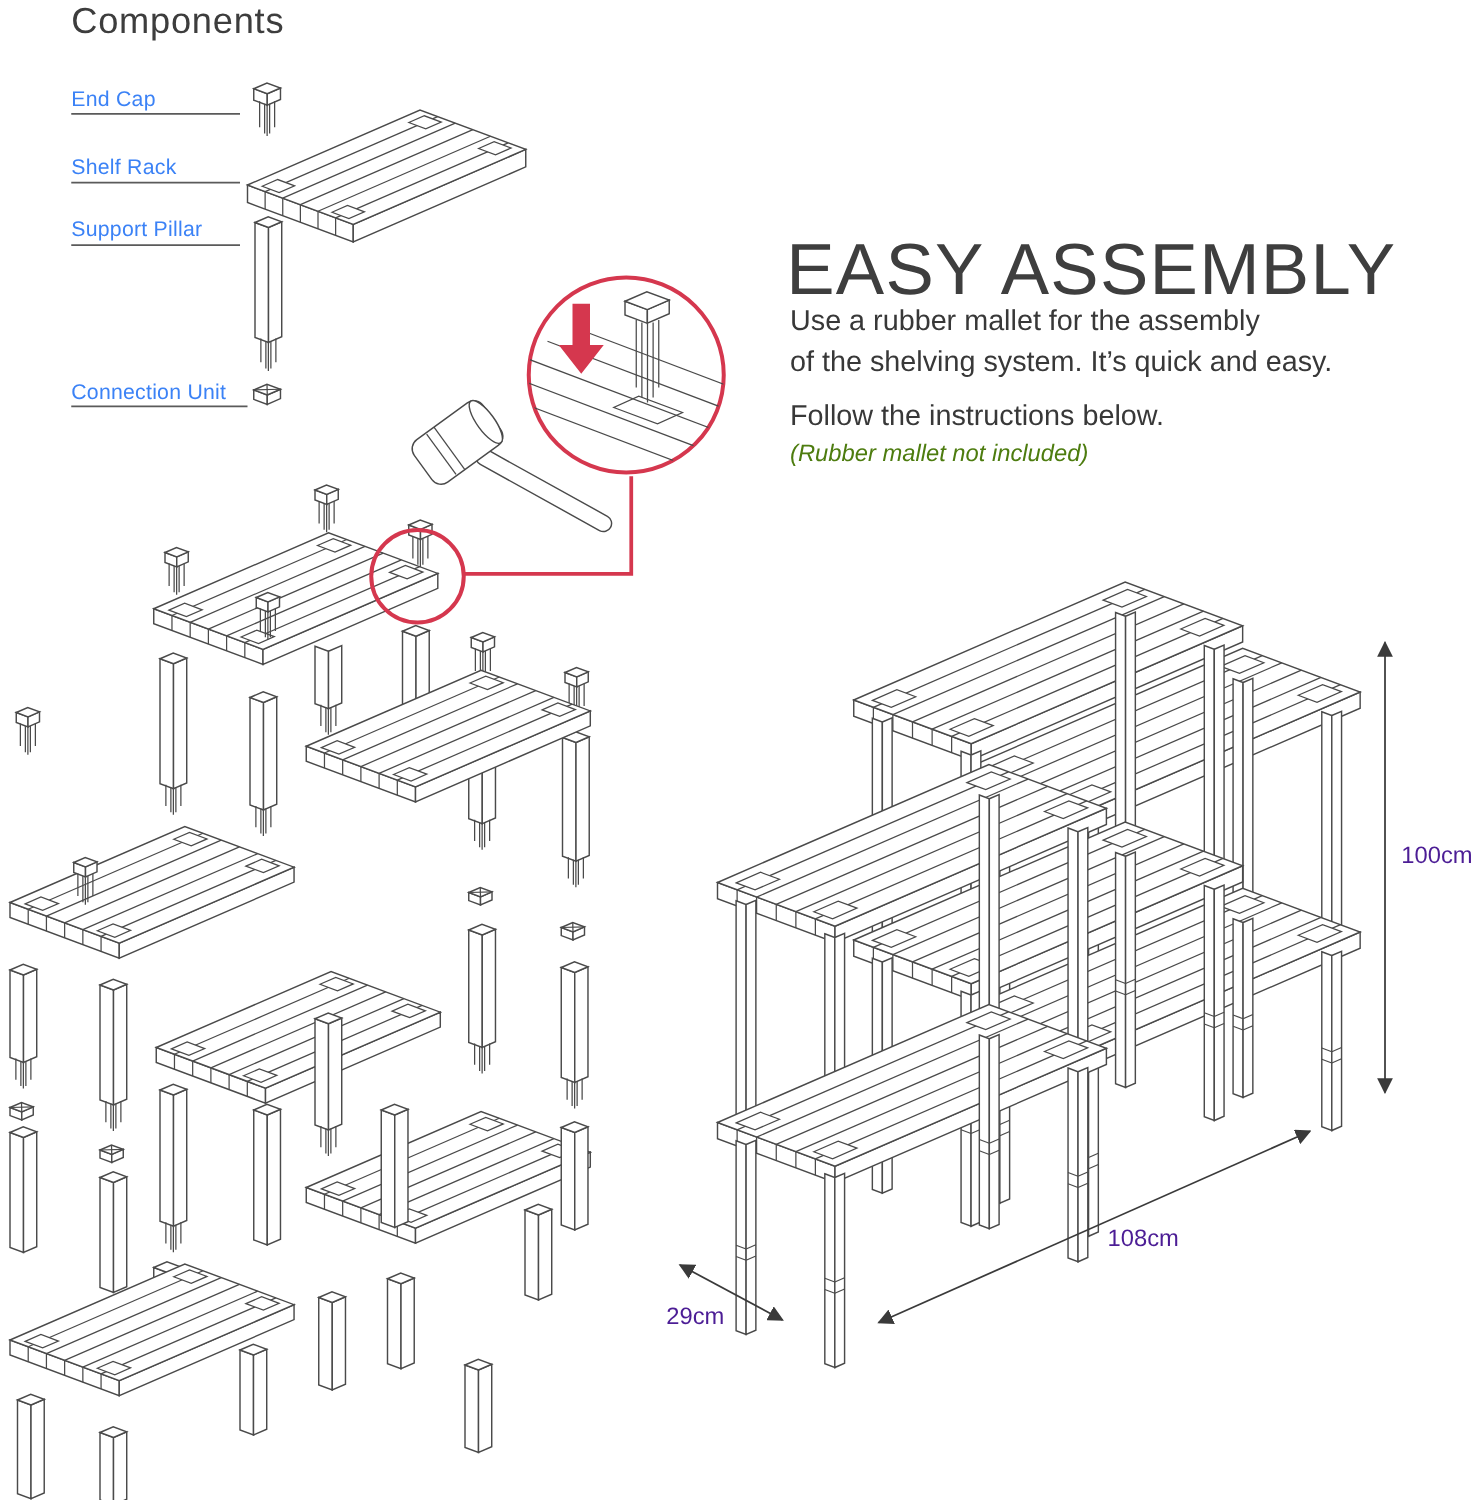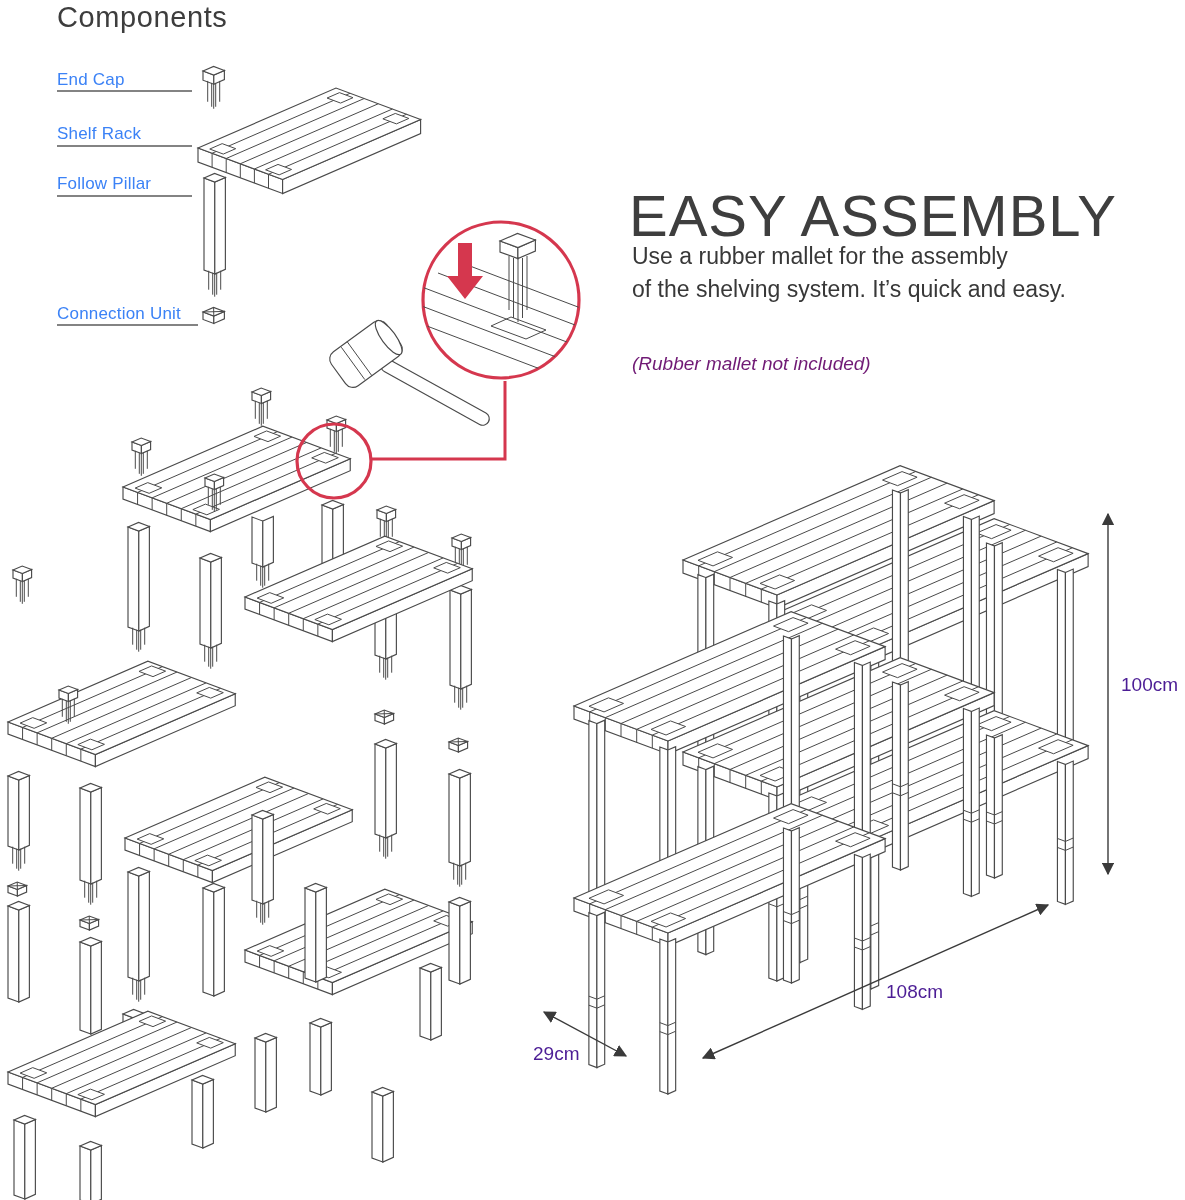--- a/index.html
+++ b/index.html
@@ -12,21 +12,21 @@
   .l{stroke:#4a4a4a;stroke-width:1;fill:none}
   .pr line{stroke:#4a4a4a;stroke-width:1}
   .ul{stroke:#5a5a5a;stroke-width:1.4}
   .diml{stroke:#3a3a3a;stroke-width:1.4;fill:none}
   rect,line,path,circle,ellipse,polyline,polygon{vector-effect:non-scaling-stroke}
   .t{position:absolute;white-space:nowrap}
   .title{font-size:29px;letter-spacing:.6px;color:#3d3d3d;font-weight:400}
   .lbl{font-size:17px;color:#3b82f6;letter-spacing:.2px}
   .h1{font-size:58px;font-weight:300;letter-spacing:1px;color:#3e3e3e}
   .body{font-size:23px;color:#383838}
-  .note{font-size:19px;font-style:italic;color:#701a75}
+  .note{font-size:19px;font-style:italic;color:#4d7c0f}
   .dim{font-size:19px;color:#4c1d95}
 </style>
 </head>
 <body>
 
 <div id="canvas">
   <svg id="scene" width="1185" height="1200" viewBox="0 0 1185 1200">
     <defs>
       <marker id="ah" viewBox="0 0 10 10" refX="9" refY="5" markerWidth="9" markerHeight="9" orient="auto-start-reverse">
         <path d="M0,0 L10,5 L0,10 z" fill="#3a3a3a"></path>
@@ -1452,24 +1452,25 @@
       <g>
         <line x1="1108" y1="514" x2="1108" y2="874" class="diml" marker-start="url(#ah)" marker-end="url(#ah)"></line>
         <line x1="703" y1="1058" x2="1048" y2="905" class="diml" marker-start="url(#ah)" marker-end="url(#ah)"></line>
         <line x1="544" y1="1012" x2="626" y2="1056" class="diml" marker-start="url(#ah)" marker-end="url(#ah)"></line>
       </g>
     </svg>
 
   <div class="t title" style="left:57px;top:1px">Components</div>
   <div class="t lbl" style="left:57px;top:70px">End Cap</div>
   <div class="t lbl" style="left:57px;top:124px">Shelf Rack</div>
-  <div class="t lbl" style="left:57px;top:174px">Follow Pillar</div>
+  <div class="t lbl" style="left:57px;top:174px">Support Pillar</div>
   <div class="t lbl" style="left:57px;top:304px">Connection Unit</div>
 
   <div class="t h1" style="left:629px;top:182px">EASY ASSEMBLY</div>
   <div class="t body" style="left:632px;top:243px">Use a rubber mallet for the assembly</div>
   <div class="t body" style="left:632px;top:276px">of the shelving system. It’s quick and easy.</div>
+  <div class="t body" style="left:632px;top:319px">Follow the instructions below.</div>
   <div class="t note" style="left:632px;top:353px">(Rubber mallet not included)</div>
 
   <div class="t dim" style="left:1121px;top:674px">100cm</div>
   <div class="t dim" style="left:886px;top:981px">108cm</div>
   <div class="t dim" style="left:533px;top:1043px">29cm</div>
 </div>
 
 </body></html>

